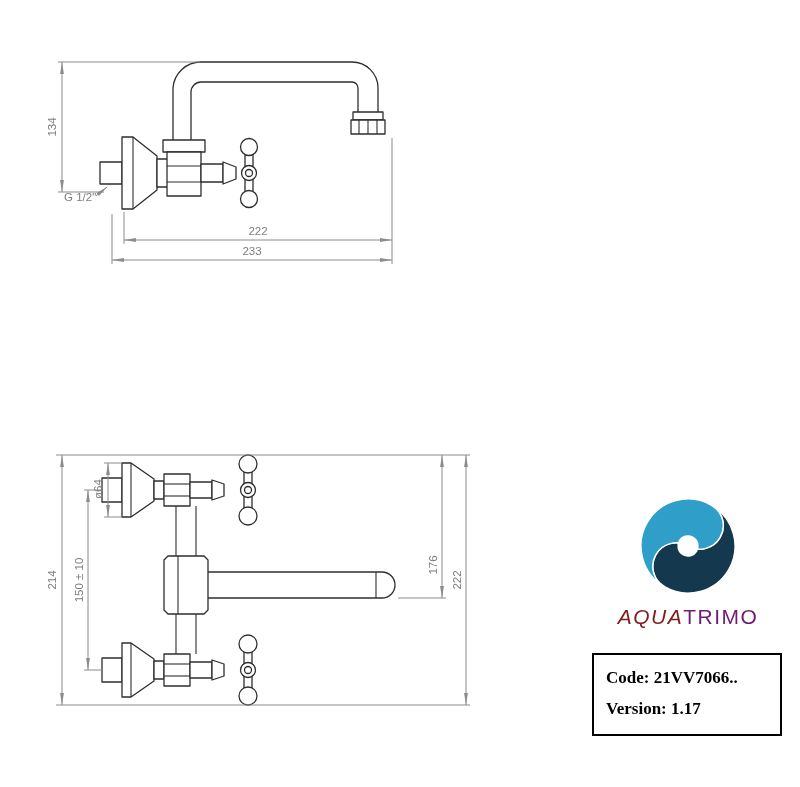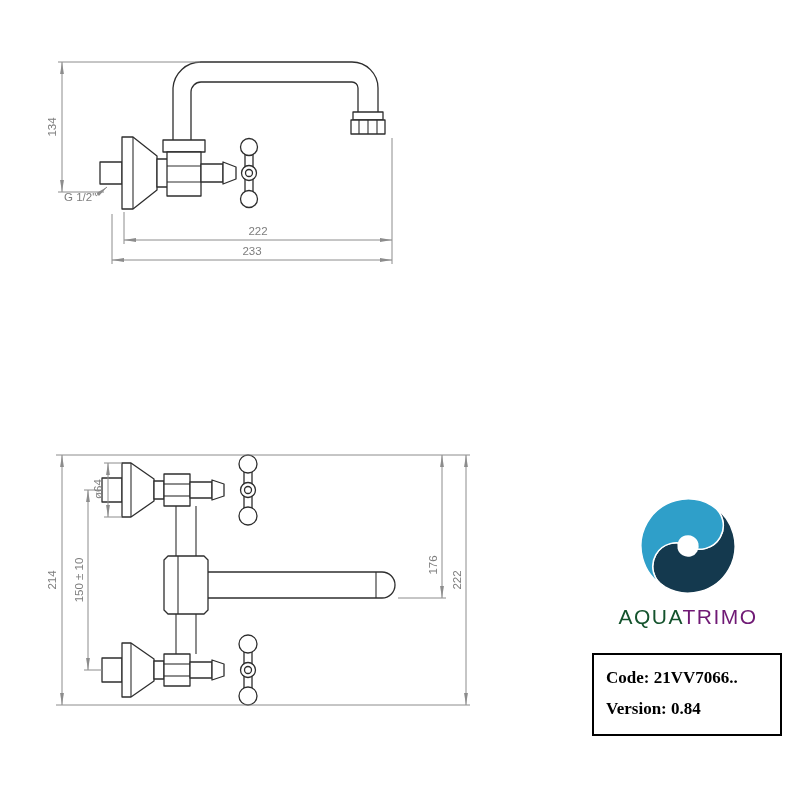--- a/index.html
+++ b/index.html
@@ -20,21 +20,21 @@
   .draw .nf { fill:none; }
   .draw line { stroke:#2e2e2e; stroke-width:1.1; }
 
   
   .dimg line { stroke:#8c8c8c; stroke-width:1; fill:none; }
   .dimg text { fill:#7d7d7d; font-size:11.5px; font-family:"Liberation Sans",sans-serif; }
 
   .brand { position:absolute; left:598px; top:497px; width:180px; text-align:center; }
   .brand-icon { width:98px; height:98px; display:block; margin:0 auto 10px auto; }
   .brand-name { font-size:21px; letter-spacing:1.5px; white-space:nowrap; }
-  .brand-name .aqua  { color:#14532d; }
+  .brand-name .aqua  { color:#7f1d1d;font-style:italic; }
   .brand-name .trimo { color:#701a75; }
 
   .info-box {
     position:absolute; left:592px; top:653px; width:190px;
     border:2.5px solid #000; background:#fff; padding:8px 12px 10px 12px;
     font-family:"Liberation Serif", serif; font-weight:bold; font-size:17px; color:#000;
   }
   .info-line { line-height:1.8; white-space:nowrap; }
 </style>
 </head>
@@ -209,17 +209,17 @@
     </div>
   </div>
 
   <div class="info-box">
     <div class="info-line">
       <span>Code:</span>
       <span>21VV7066..</span>
     </div>
     <div class="info-line">
       <span>Version:</span>
-      <span>0.84</span>
+      <span>1.17</span>
     </div>
   </div>
 
 </div>
 
 </body></html>

